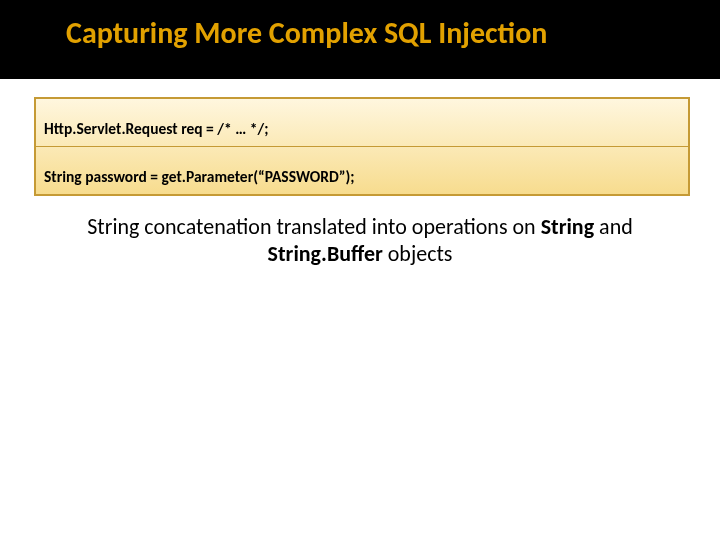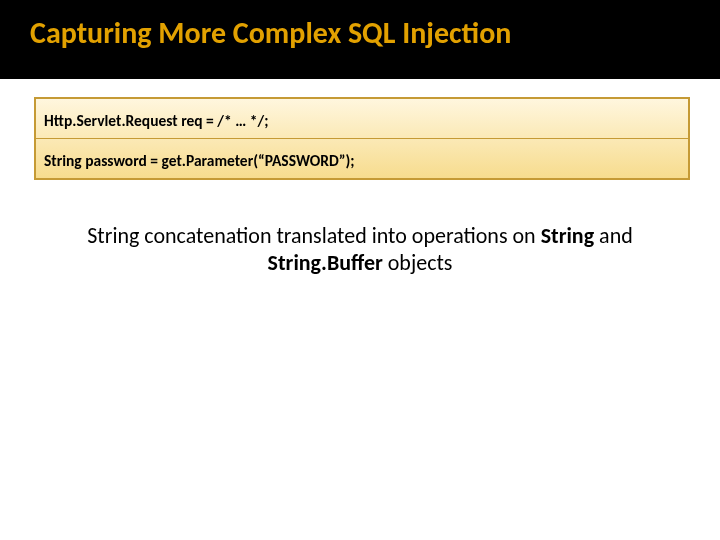--- a/index.html
+++ b/index.html
@@ -13,43 +13,44 @@
   }
   .title-bar {
     background: #000000;
     padding: 14px 30px 28px 30px;
   }
   .title-text {
     color: #e2a100;
     font-size: 30px;
     font-weight: 700;
     letter-spacing: 0px;
+    margin-left: 36px;
   }
   .code-block {
     margin: 18px 30px 0 34px;
     border-left: 2px solid #c59a35;
     border-right: 2px solid #c59a35;
     border-bottom: 2px solid #c59a35;
     background: linear-gradient(to bottom, #fff7e0 0%, #f7dc8e 100%);
   }
   .code-row {
     border-top: 1px solid #c59a35;
-    padding: 12px 8px 6px 8px;
+    padding: 20px 8px 6px 8px;
     font-family: "Calibri", "Segoe UI", Arial, sans-serif;
     font-size: 15.5px;
     font-weight: 700;
     color: #000000;
     line-height: 1.35;
     white-space: pre;
   }
   .code-row:first-child {
     border-top: 2px solid #c59a35;
   }
   .footer-text {
-    margin: 42px 60px 0 60px;
+    margin: 17px 60px 0 60px;
     text-align: center;
     font-size: 22px;
     color: #000000;
     line-height: 1.25;
   }
   .footer-bold {
     font-weight: 700;
   }
 </style>
 </head>

